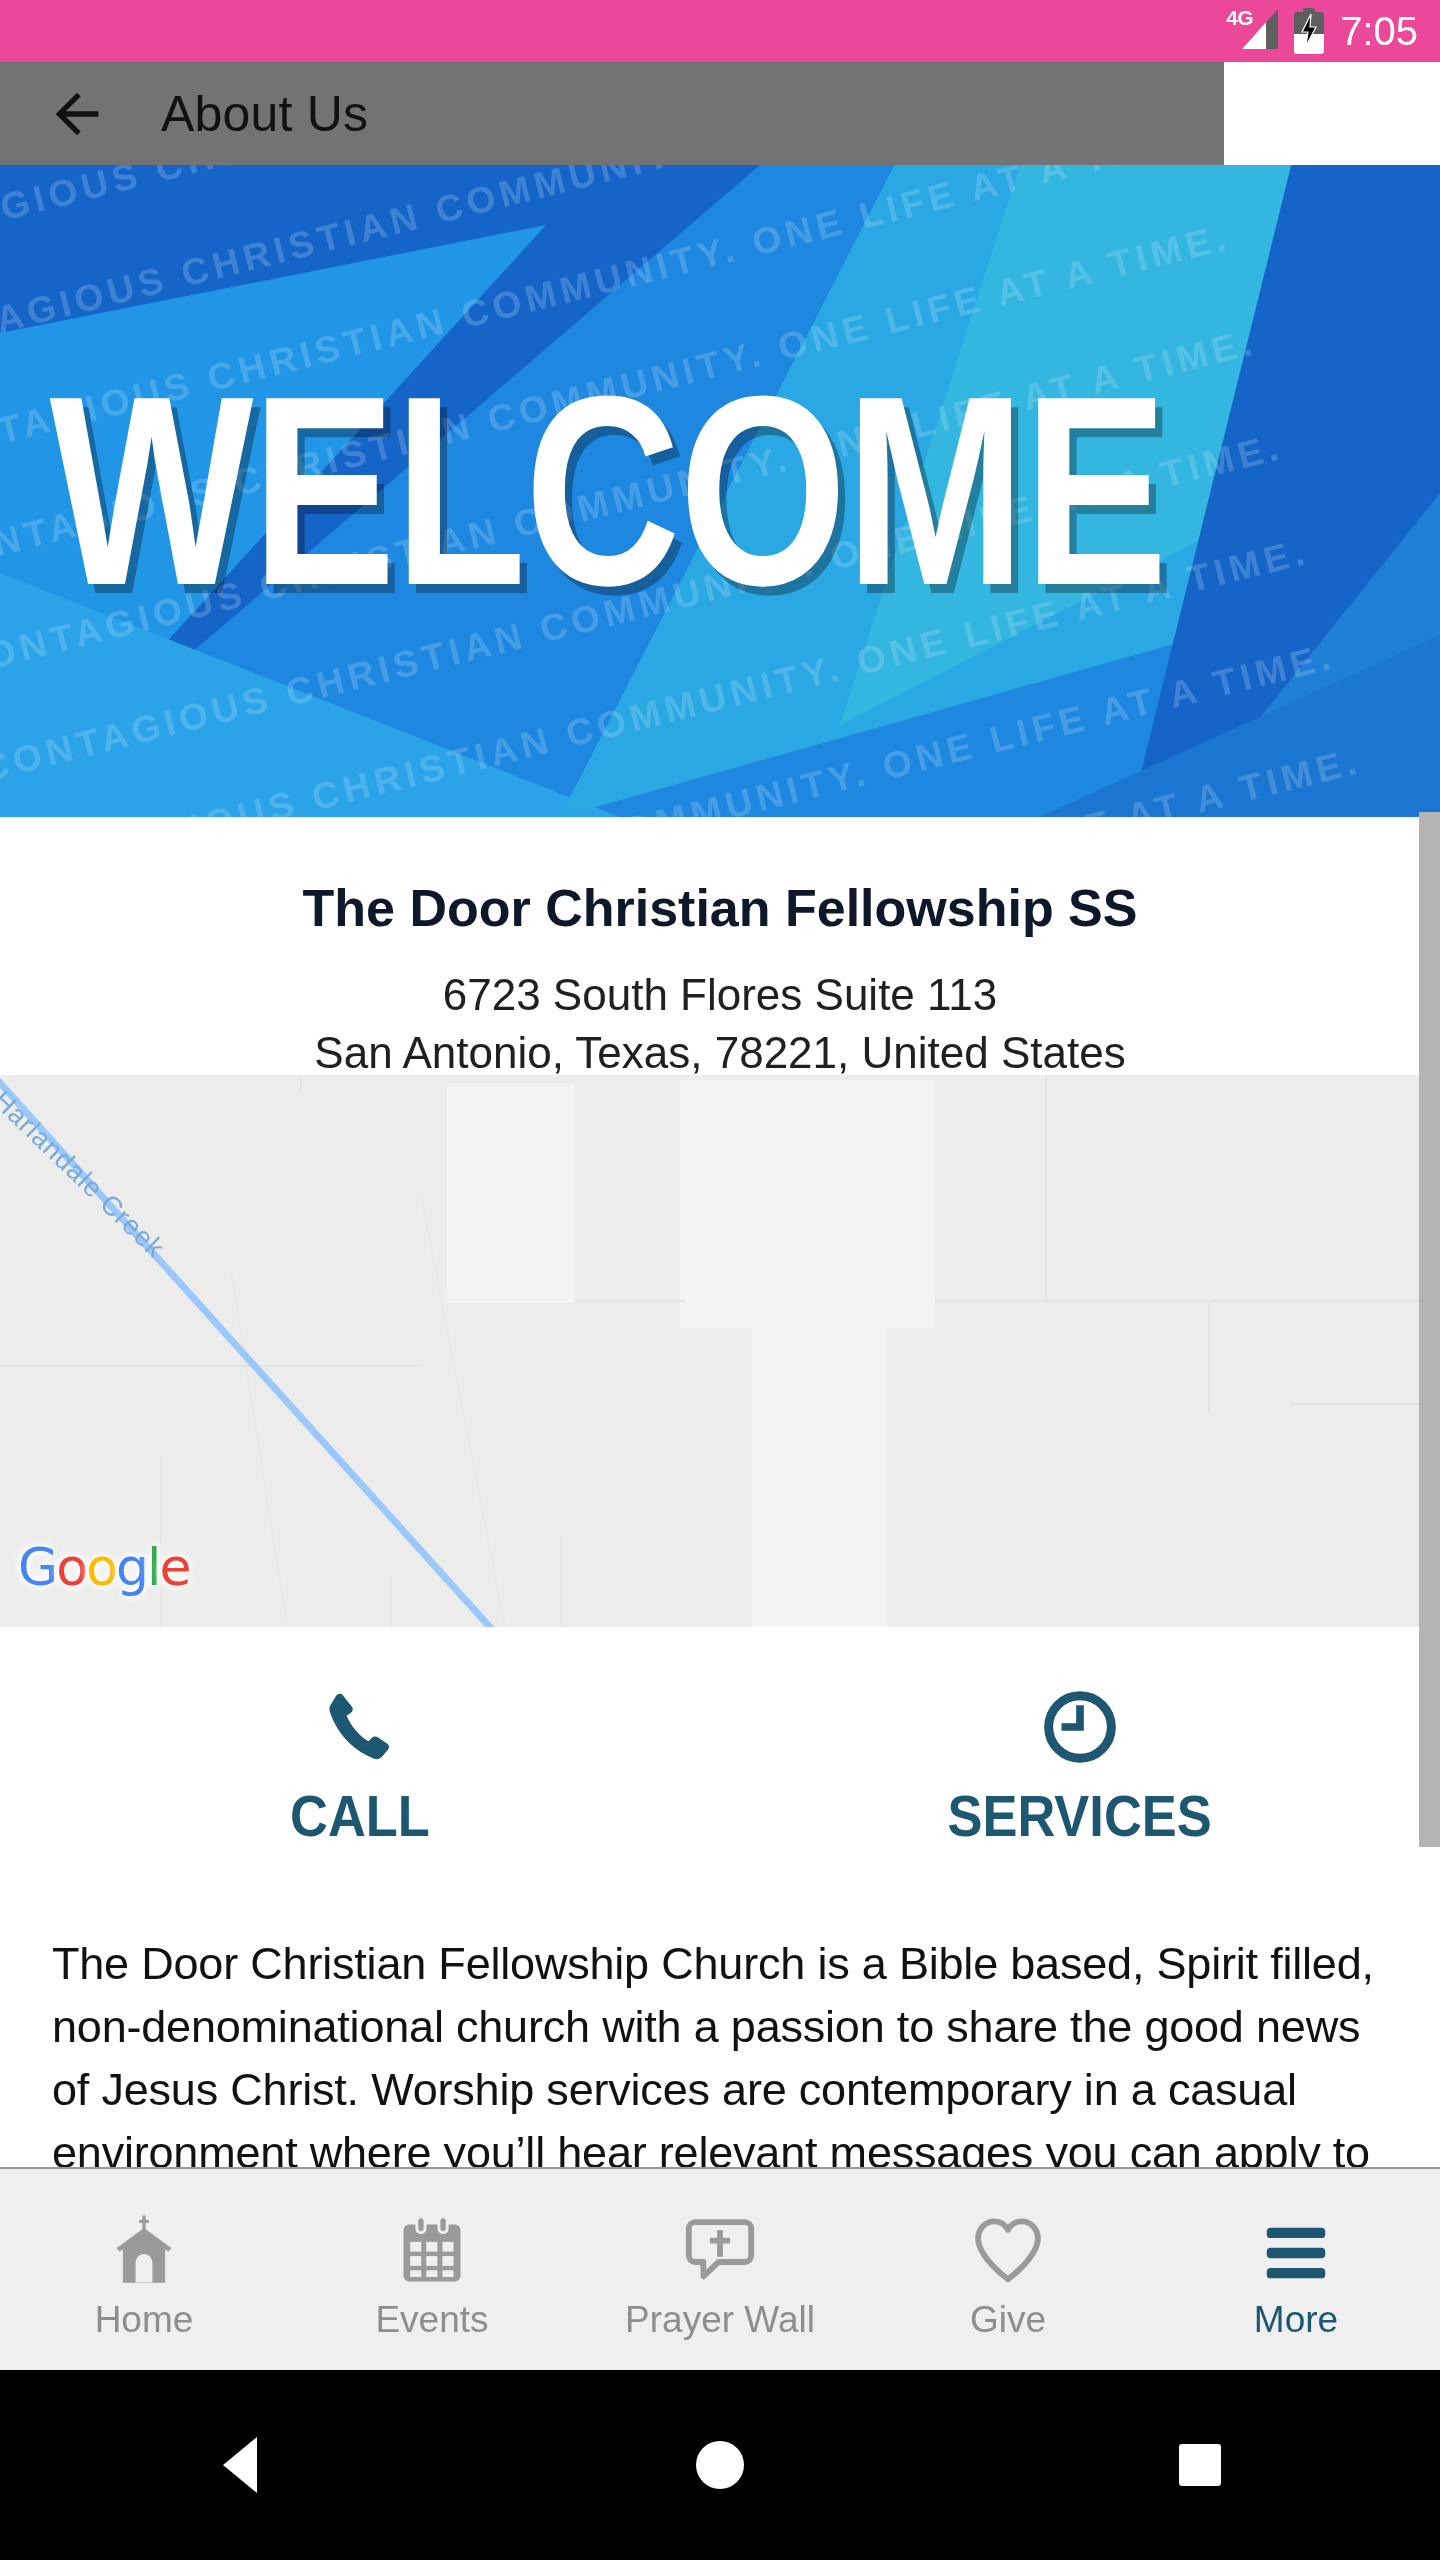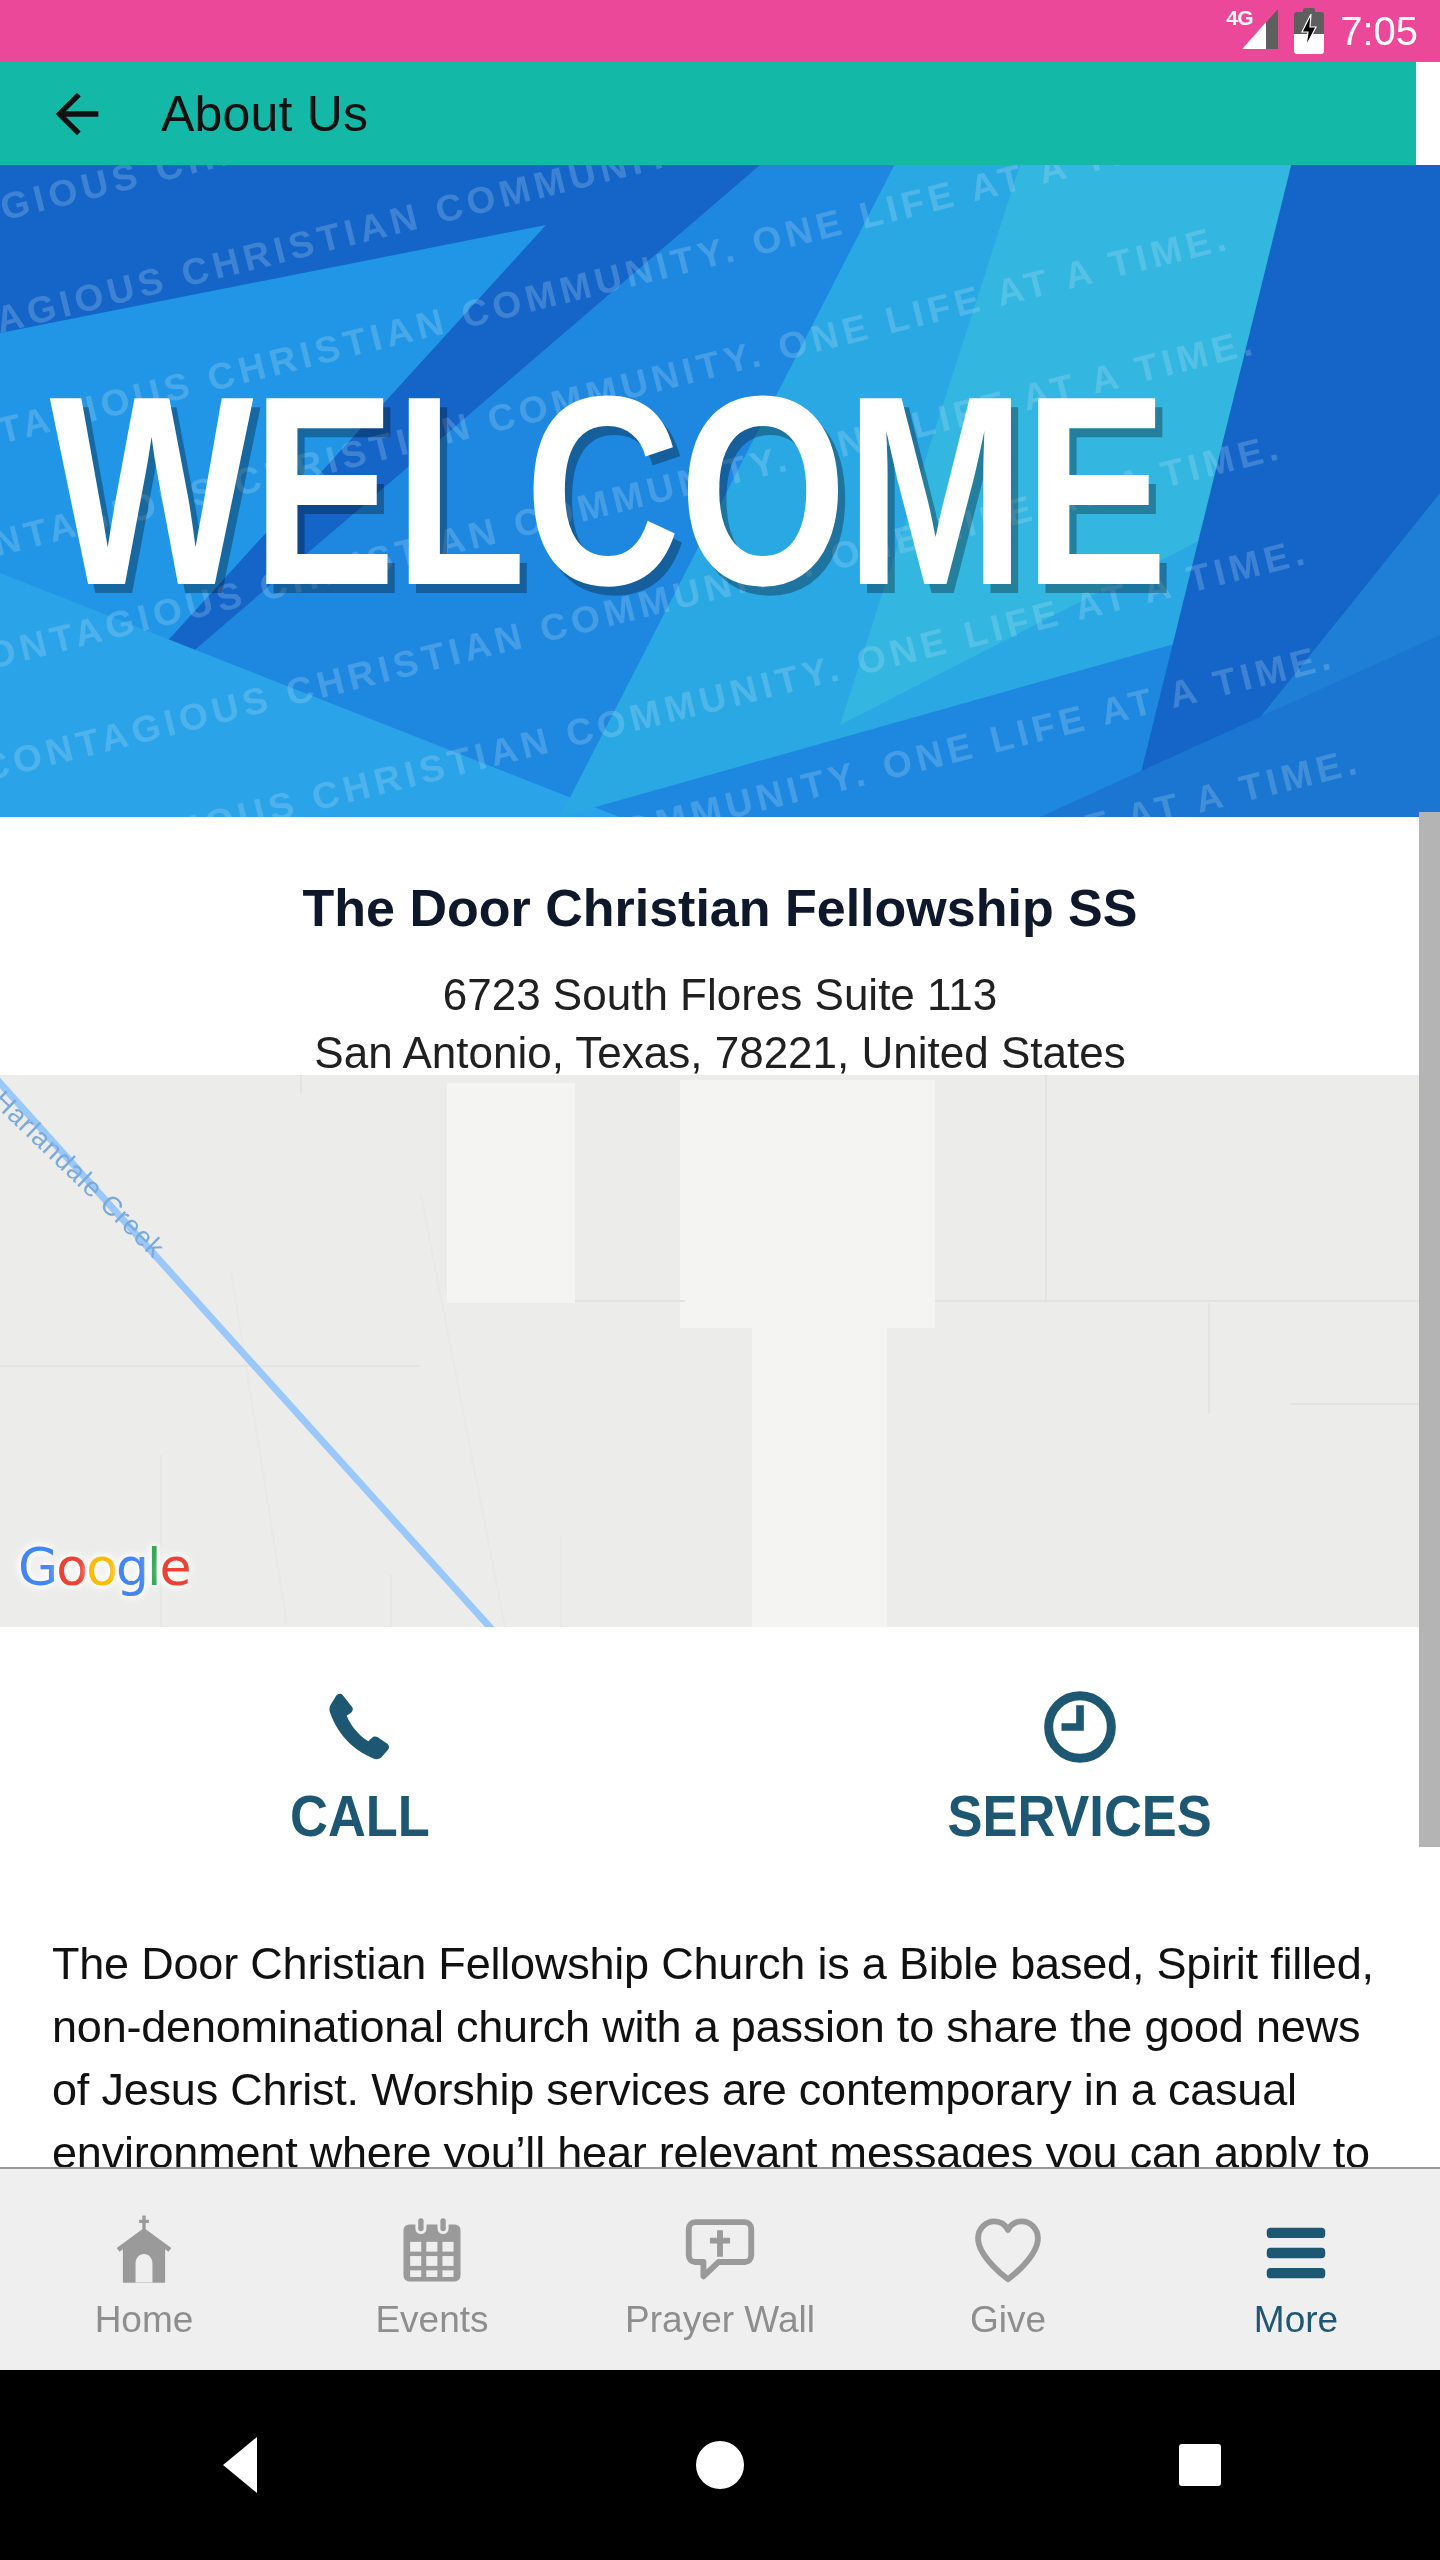--- a/index.html
+++ b/index.html
@@ -46,22 +46,22 @@
     position:absolute; top:0; left:9px; width:12px; height:6px; background:#5e5e5e;
     border-radius:2px 2px 0 0;
   }
   .sb-bolt{
     position:absolute; left:6px; top:6px; width:18px; height:32px; z-index:3;
   }
   .sb-time{ color:#fff; font-size:40px; line-height:1; letter-spacing:0px; }
 
   
   .appbar{
-    position:absolute; top:62px; left:0; width:1416px; height:103px;
-    background:#14b8a6; display:flex; align-items:center;
+    position:absolute; top:62px; left:0; width:1224px; height:103px;
+    background:#737373; display:flex; align-items:center;
   }
   .back-arrow{ width:64px; height:64px; margin-left:45px; position:relative; }
   .appbar-title{
     font-size:50px; color:#111; margin-left:52px; letter-spacing:0.2px;
   }
 
   
   .hero{
     position:absolute; top:165px; left:0; width:1440px; height:652px;
     overflow:hidden; background:#1e88e0;

